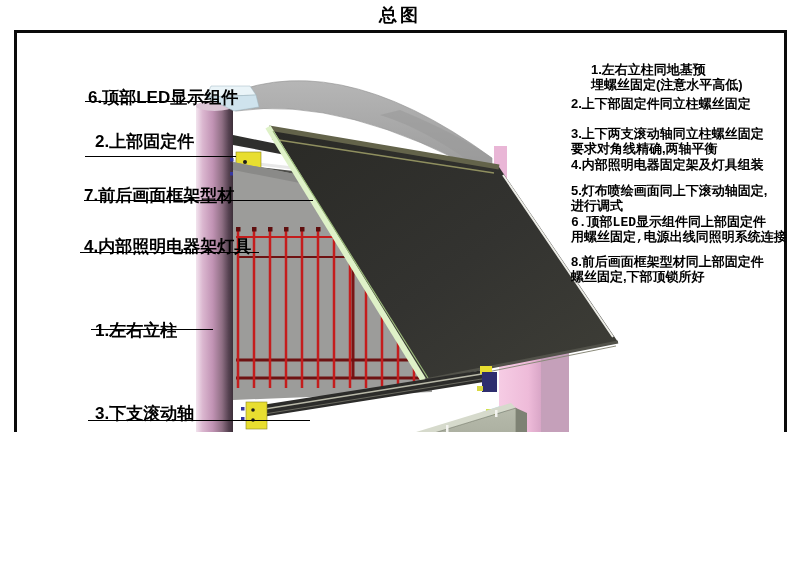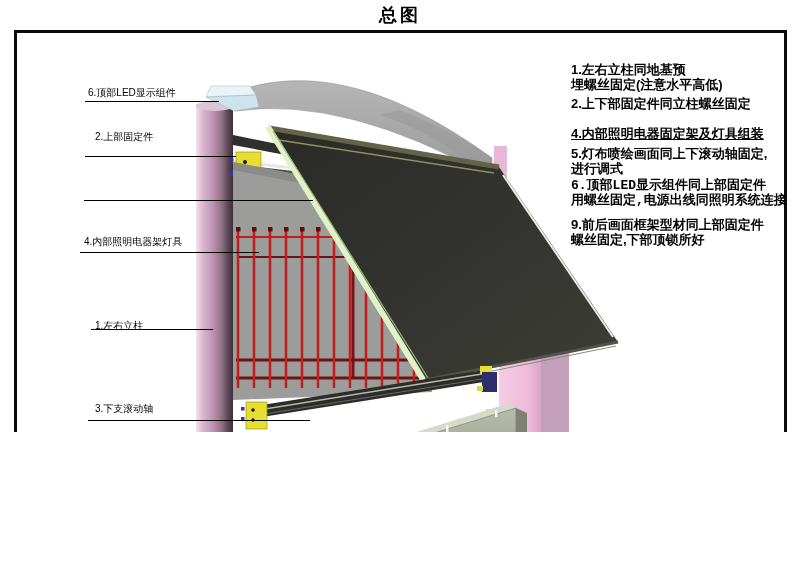--- a/index.html
+++ b/index.html
@@ -3,27 +3,27 @@
 <meta charset="utf-8">
 <style>
   html,body{margin:0;padding:0;background:#ffffff;}
   .stage{position:relative;width:800px;height:432px;background:#fff;overflow:hidden;
          font-family:"Liberation Sans","DejaVu Sans",sans-serif;color:#000;}
   .title{position:absolute;left:0;top:3px;width:100%;text-align:center;
          font-size:18px;font-weight:bold;letter-spacing:3px;}
   .frame{position:absolute;left:14px;top:30px;width:767px;height:521px;
          border:3px solid #0b0b0b;z-index:4;}
   svg.diagram{position:absolute;left:0;top:0;z-index:2;}
-  .callout{position:absolute;font-size:10px;font-weight:normal;white-space:nowrap;z-index:6;}
+  .callout{position:absolute;font-size:17px;font-weight:bold;white-space:nowrap;z-index:6;}
   .lead{position:absolute;height:1px;background:#000;z-index:6;}
   .notes{position:absolute;left:571px;top:62px;width:226px;z-index:6;
          font-size:13px;font-weight:bold;line-height:15px;}
   .notes p{margin:0;white-space:pre-line;}
-  .notes p.n1{margin-bottom:4px;} .notes p.n2{margin-bottom:15px;}
-  .notes p.n3{margin-bottom:1px;} .notes p.n4{margin-bottom:5px;text-decoration:underline;}
+  .notes p.n1{margin-bottom:4px;margin-left:20px;} .notes p.n2{margin-bottom:15px;}
+  .notes p.n3{margin-bottom:1px;} .notes p.n4{margin-bottom:11px;}
   .notes p.n5{margin-bottom:2px;} .notes p.n6{margin-bottom:9px;font-family:Liberation Mono, monospace;}
 </style>
 </head>
 <body>
 
 <div class="stage">
 
   <div class="title">总图</div>
   <div class="frame"></div>
 
@@ -186,40 +186,43 @@
       <polygon points="436,488 530,477 600,488 506,500" fill="#b487ae" stroke="#8a6186" stroke-width="0.8"></polygon>
     </g>
   </svg>
 
   <div class="callout" style="left:88px;top:86px;"><span>6.顶部LED显示组件</span></div>
   <div class="lead" style="left:85px;top:101px;width:134px;"></div>
 
   <div class="callout" style="left:95px;top:130px;"><span>2.上部固定件</span></div>
   <div class="lead" style="left:85px;top:156px;width:151px;"></div>
 
+  <div class="callout" style="left:84px;top:184px;"><span>7.前后画面框架型材</span></div>
   <div class="lead" style="left:84px;top:200px;width:229px;"></div>
 
   <div class="callout" style="left:84px;top:235px;"><span>4.内部照明电器架灯具</span></div>
   <div class="lead" style="left:80px;top:252px;width:179px;"></div>
 
   <div class="callout" style="left:95px;top:319px;"><span>1.左右立柱</span></div>
   <div class="lead" style="left:91px;top:329px;width:122px;"></div>
 
   <div class="callout" style="left:95px;top:402px;"><span>3.下支滚动轴</span></div>
   <div class="lead" style="left:88px;top:420px;width:222px;"></div>
 
   <div class="callout" style="left:95px;top:466px;"><span>2.下部固定件</span></div>
   <div class="lead" style="left:92px;top:486px;width:169px;"></div>
 
   <div class="notes">
     <p class="n1">1.左右立柱同地基预
 埋螺丝固定(注意水平高低)</p>
     <p class="n2">2.上下部固定件同立柱螺丝固定</p>
+    <p class="n3">3.上下两支滚动轴同立柱螺丝固定
+要求对角线精确,两轴平衡</p>
     <p class="n4">4.内部照明电器固定架及灯具组装</p>
     <p class="n5">5.灯布喷绘画面同上下滚动轴固定,
 进行调式</p>
     <p class="n6">6.顶部LED显示组件同上部固定件
 用螺丝固定,电源出线同照明系统连接</p>
-    <p class="n7">9.前后画面框架型材同上部固定件
+    <p class="n7">8.前后画面框架型材同上部固定件
 螺丝固定,下部顶锁所好</p>
   </div>
 
 </div>
 
 </body></html>

